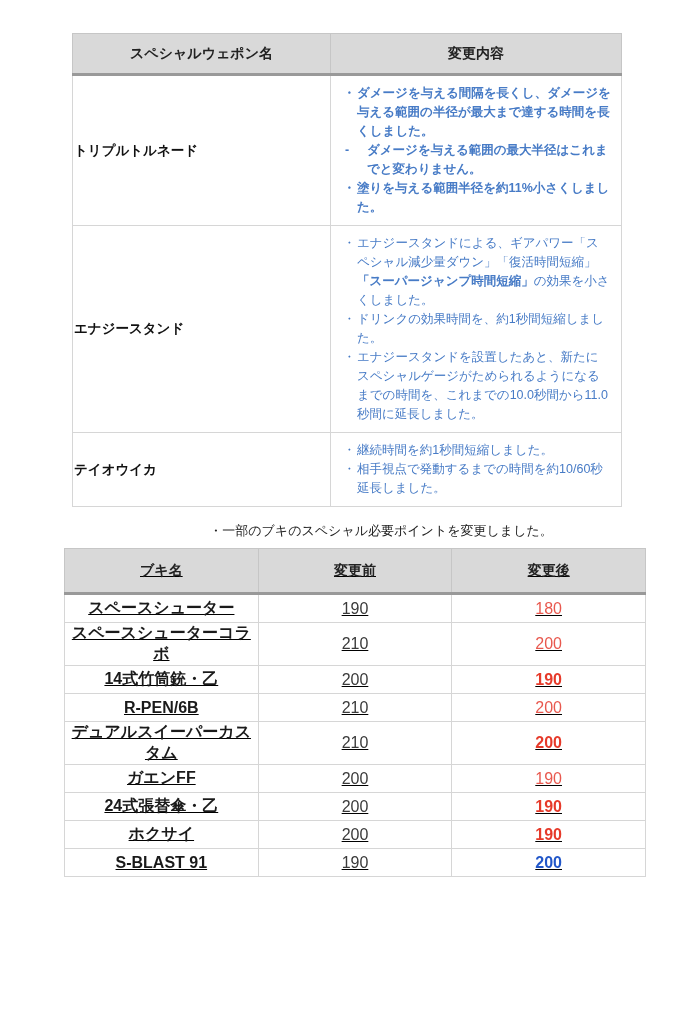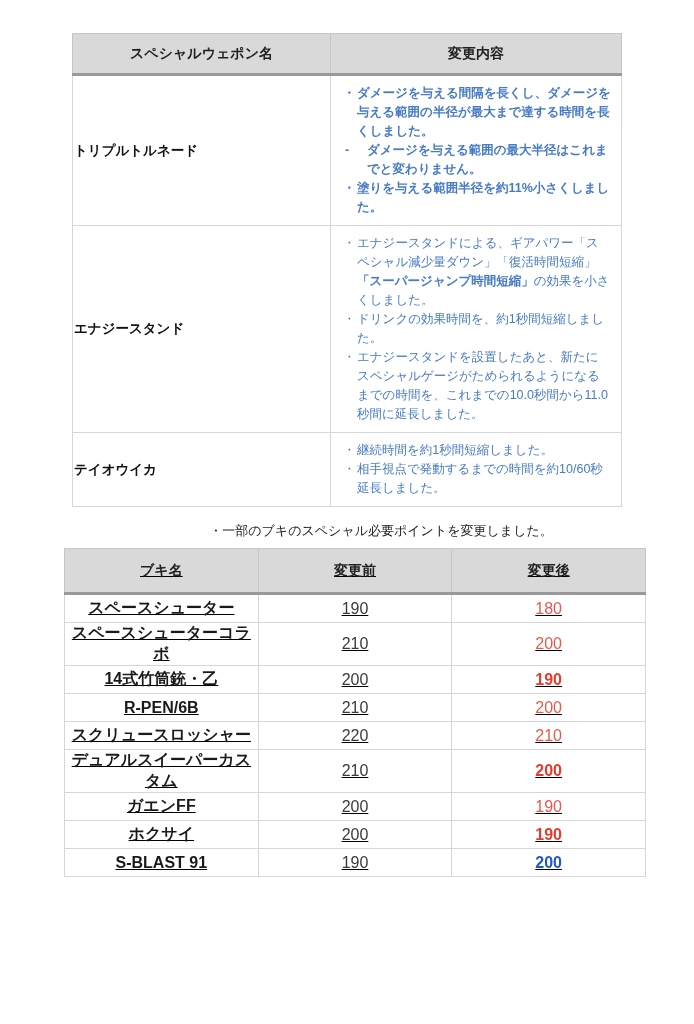--- a/index.html
+++ b/index.html
@@ -154,33 +154,33 @@
           <td class="pt-name">14式竹筒銃・乙</td>
           <td class="pt-before">200</td>
           <td class="pt-after" style="color: rgb(230, 58, 42); font-weight: bold;">190</td>
         </tr>
         <tr>
           <td class="pt-name">R-PEN/6B</td>
           <td class="pt-before">210</td>
           <td class="pt-after" style="color: rgb(232, 88, 78); font-weight: normal;">200</td>
         </tr>
         <tr>
-          <td class="pt-name">スクリュースロッシャー</td>
-          <td class="pt-before">220</td>
-          <td class="pt-after" style="color: rgb(232, 88, 78); font-weight: normal;">210</td>
-        </tr>
-        <tr>
           <td class="pt-name">デュアルスイーパーカスタム</td>
           <td class="pt-before">210</td>
           <td class="pt-after" style="color: rgb(230, 58, 42); font-weight: bold;">200</td>
         </tr>
         <tr>
           <td class="pt-name">ガエンFF</td>
           <td class="pt-before">200</td>
           <td class="pt-after" style="color: rgb(232, 88, 78); font-weight: normal;">190</td>
+        </tr>
+        <tr>
+          <td class="pt-name">24式張替傘・乙</td>
+          <td class="pt-before">200</td>
+          <td class="pt-after" style="color: rgb(230, 58, 42); font-weight: bold;">190</td>
         </tr>
         <tr>
           <td class="pt-name">ホクサイ</td>
           <td class="pt-before">200</td>
           <td class="pt-after" style="color: rgb(230, 58, 42); font-weight: bold;">190</td>
         </tr>
         <tr>
           <td class="pt-name">S-BLAST 91</td>
           <td class="pt-before">190</td>
           <td class="pt-after" style="color: rgb(34, 87, 201); font-weight: bold;">200</td>

